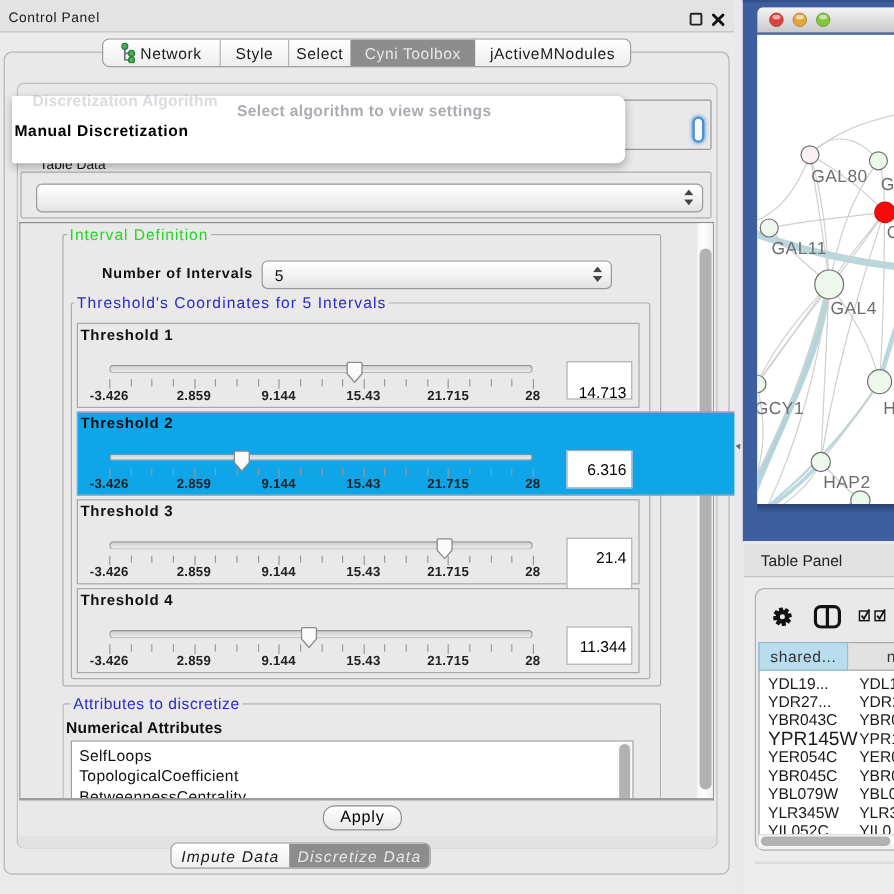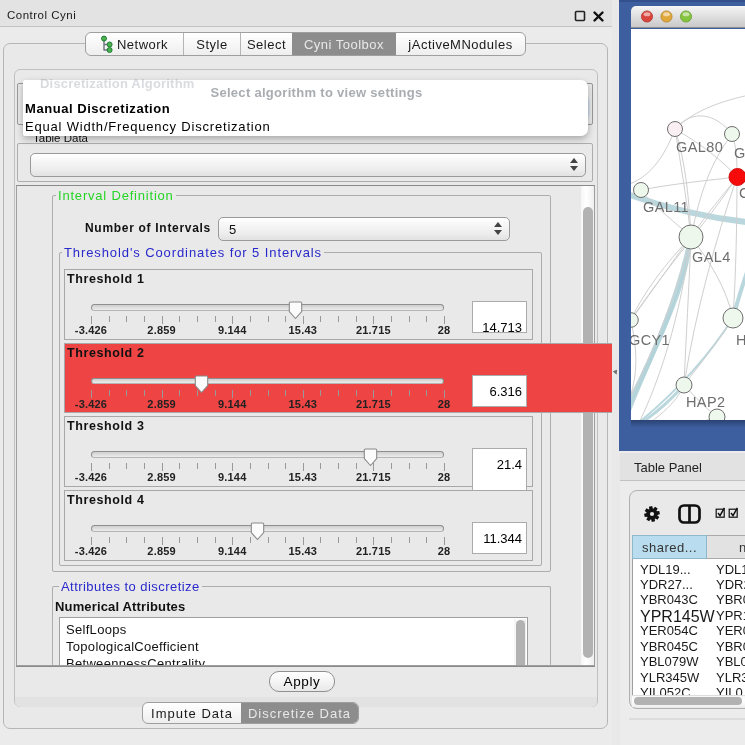--- a/index.html
+++ b/index.html
@@ -6,21 +6,21 @@
 html,body { width:745px; height:745px; overflow:hidden; }
 body { font-family:"Liberation Sans", sans-serif; background:#eaeaea; position:relative; }
 .abs { position:absolute; }
 </style>
 </head>
 <body>
 
 <div class="abs" id="cpanel" style="left:0;top:0;width:612px;height:745px;background:#ebebeb;">
 
   <div class="abs" style="left:0;top:0;width:612px;height:27px;background:#e3e3e3;border-bottom:1px solid #c4c4c4;"></div>
-  <div class="abs" style="left:7px;top:9px;font-size:11.5px;letter-spacing:0.5px;color:#1a1a1a;">Control Cyni</div>
+  <div class="abs" style="left:7px;top:9px;font-size:11.5px;letter-spacing:0.5px;color:#1a1a1a;">Control Panel</div>
 
   <svg class="abs" style="left:574px;top:10px;" width="12" height="12" viewBox="0 0 12 12">
       <rect x="1.5" y="1.5" width="9" height="9" fill="none" stroke="#222" stroke-width="1.6" rx="1"></rect>
     </svg>
   <svg class="abs" style="left:592px;top:10px;" width="13" height="13" viewBox="0 0 13 13">
       <path d="M2.5 2.5 L10.5 10.5 M10.5 2.5 L2.5 10.5" stroke="#111" stroke-width="2.4" stroke-linecap="round"></path>
     </svg>
 
   <div class="abs" style="left:3px;top:43px;width:605px;height:686px;background:#e9e9e9;border:1px solid #b6b6b6;border-radius:7px;"></div>
 
@@ -98,21 +98,21 @@
         <div style="position:absolute;left:207.79999999999998px;top:54px;width:60px;text-align:center;font-size:11px;font-weight:bold;letter-spacing:0.2px;color:#222;">15.43</div>
         <div style="position:absolute;left:278.4px;top:54px;width:60px;text-align:center;font-size:11px;font-weight:bold;letter-spacing:0.2px;color:#222;">21.715</div>
         <div style="position:absolute;left:349px;top:54px;width:60px;text-align:center;font-size:11px;font-weight:bold;letter-spacing:0.2px;color:#222;">28</div>
         <svg style="position:absolute;left:223px;top:31px;" width="15" height="19" viewBox="0 0 15 19">
           <path d="M2.5 1 L12.5 1 Q13.7 1 13.7 2.2 L13.7 10.5 L7.5 17.5 L1.3 10.5 L1.3 2.2 Q1.3 1 2.5 1 Z" fill="#fbfbfb" stroke="#8a8a8a" stroke-width="1.1"></path>
         </svg>
         <div style="position:absolute;left:407px;top:31px;width:55px;height:32px;background:#fff;border:1px solid #ababab;">
           <span style="position:absolute;right:4px;top:8px;font-size:13px;color:#000;margin-top:10px;">14.713</span>
         </div>
       </div>
-      <div class="abs" style="left:64px;top:342.7px;width:551px;height:70.5px;background:#ef4444;border:1px solid #a8a8a8;">
+      <div class="abs" style="left:64px;top:342.7px;width:551px;height:70.5px;background:#0ea5e9;border:1px solid #a8a8a8;">
         <div style="position:absolute;left:2px;top:2px;font-size:12.5px;font-weight:bold;letter-spacing:0.6px;color:#111;">Threshold 2</div>
         <div style="position:absolute;left:26px;top:34px;width:353px;height:6.5px;background:linear-gradient(#cfcfcf,#ececec);border-radius:3.5px;border:1px solid #8f8f8f;border-bottom-color:#b5b5b5;"></div>
         <div style="position:absolute;left:26.0px;top:46px;width:1px;height:8px;background:#999;"></div>
         <div style="position:absolute;left:43.6px;top:46px;width:1px;height:6px;background:#999;"></div>
         <div style="position:absolute;left:61.3px;top:46px;width:1px;height:6px;background:#999;"></div>
         <div style="position:absolute;left:78.9px;top:46px;width:1px;height:6px;background:#999;"></div>
         <div style="position:absolute;left:96.6px;top:46px;width:1px;height:8px;background:#999;"></div>
         <div style="position:absolute;left:114.3px;top:46px;width:1px;height:6px;background:#999;"></div>
         <div style="position:absolute;left:131.9px;top:46px;width:1px;height:6px;background:#999;"></div>
         <div style="position:absolute;left:149.5px;top:46px;width:1px;height:6px;background:#999;"></div>
@@ -228,21 +228,21 @@
   </div>
   <div class="abs" style="left:16px;top:666px;width:579px;height:1px;background:#8a8a8a;"></div>
 
   <div class="abs" style="left:269px;top:671px;width:66px;height:21px;background:linear-gradient(#ffffff,#f2f2f2 60%,#e8e8e8);border:1px solid #8f8f8f;border-radius:10px;text-align:center;">
     <span style="font-size:13.5px;letter-spacing:0.6px;color:#000;line-height:18.5px;">Apply</span>
   </div>
 
   <div class="abs" style="left:15px;top:697px;width:582px;height:10px;background:#e2e2e2;border-radius:0 0 6px 6px;"></div>
 
   <div class="abs" id="bottabs" style="left:142px;top:702px;height:22px;">
-      <div style="position:absolute;left:0;top:0;height:22px;display:flex;border:1px solid #9f9f9f;border-radius:6px;overflow:hidden;background:linear-gradient(#ffffff,#eeeeee);">
+      <div style="position:absolute;left:0;top:0;height:22px;display:flex;border:1px solid #9f9f9f;border-radius:6px;overflow:hidden;background:linear-gradient(#ffffff,#eeeeee);font-style:italic;">
         <div style="height:22px;line-height:21px;width:98px;text-align:center;font-size:13px;letter-spacing:1px;color:#1a1a1a;">Impute Data</div>
         <div style="height:22px;line-height:21px;width:117px;text-align:center;font-size:13px;letter-spacing:1px;background:#8d8d8d;color:#e8e8e8;">Discretize Data</div>
       </div>
     </div>
 </div>
 
 <div class="abs" style="left:612px;top:0;width:8px;height:745px;background:#e9e9e9;"></div>
 <svg class="abs" style="left:613px;top:368px;" width="6" height="7" viewBox="0 0 6 7">
     <path d="M1 6 L1 1 L5 3.2 Z" fill="#6d6d6d" transform="rotate(-50 3 3.5)"></path>
   </svg>
@@ -363,25 +363,24 @@
     <div style="position:absolute;left:8px;top:109.6px;font-size:13px;color:#1a1a1a;">YLR345W</div>
     <div style="position:absolute;left:84px;top:109.6px;font-size:13px;color:#1a1a1a;">YLR3</div>
     <div style="position:absolute;left:8px;top:125.1px;font-size:13px;color:#1a1a1a;">YIL052C</div>
     <div style="position:absolute;left:84px;top:125.1px;font-size:13px;color:#1a1a1a;">YIL0</div>
   </div>
 
 <div class="abs" style="left:632px;top:695px;width:113px;height:12px;background:linear-gradient(#f6f6f6,#ffffff 40%,#efefef);border-top:1px solid #ddd;"></div>
 <div class="abs" style="left:634px;top:697px;width:108px;height:8px;background:#b2b2b2;border-radius:4px;"></div>
 <div class="abs" style="left:629px;top:718px;width:116px;height:2px;background:#dcdcdc;"></div>
 
-<div class="abs" id="popup" style="left:23px;top:80px;width:565px;height:56px;background:#ffffff;border-radius:2px 7px 7px 2px;box-shadow:0 3px 7px rgba(0,0,0,0.28);">
+<div class="abs" id="popup" style="left:10px;top:80px;width:511px;height:56px;background:#ffffff;border-radius:2px 7px 7px 2px;box-shadow:0 3px 7px rgba(0,0,0,0.28);">
   <div style="position:absolute;left:17px;top:-4px;font-size:13px;font-weight:bold;letter-spacing:0.2px;color:rgba(128,136,146,0.30);">Discretization Algorithm</div>
   <div style="position:absolute;left:11px;top:5px;width:565px;text-align:center;font-size:13px;font-weight:bold;letter-spacing:0.3px;color:#a9adb2;">Select algorithm to view settings</div>
   <div style="position:absolute;left:2px;top:21px;font-size:13px;font-weight:bold;letter-spacing:0.55px;color:#000;">Manual Discretization</div>
-  <div style="position:absolute;left:2px;top:39px;font-size:13px;letter-spacing:0.8px;color:#000;">Equal Width/Frequency Discretization</div>
 </div>
 
 <style>
 .combo { background:linear-gradient(#ffffff,#ededed 70%,#e2e2e2); border:1px solid #9a9a9a; border-radius:5px; }
 .combo:after { content:""; position:absolute; right:7px; top:4px; width:8px; height:5px;
   background:#444; clip-path:polygon(50% 0, 0 100%, 100% 100%); }
 .combo:before { content:""; position:absolute; right:7px; top:12px; width:8px; height:5px;
   background:#444; clip-path:polygon(0 0, 100% 0, 50% 100%); }
 .gbox { border:1px solid #adadad; border-radius:2px; background:transparent; }
 </style>

